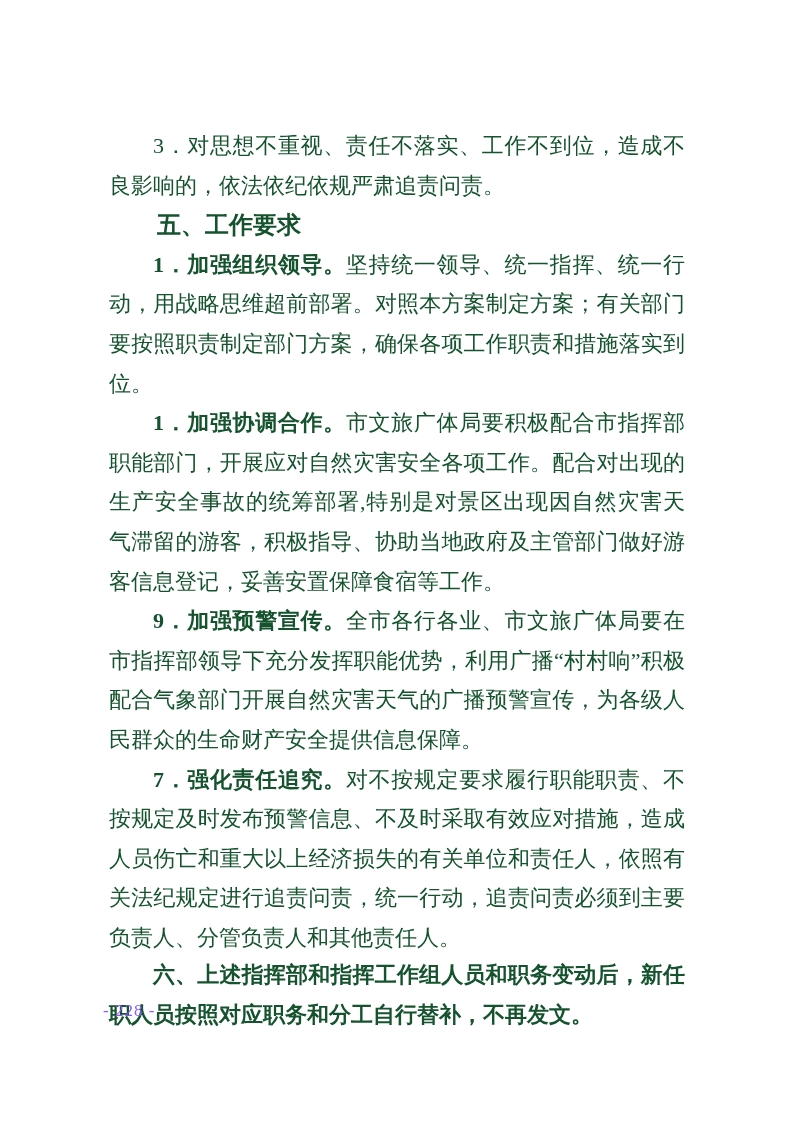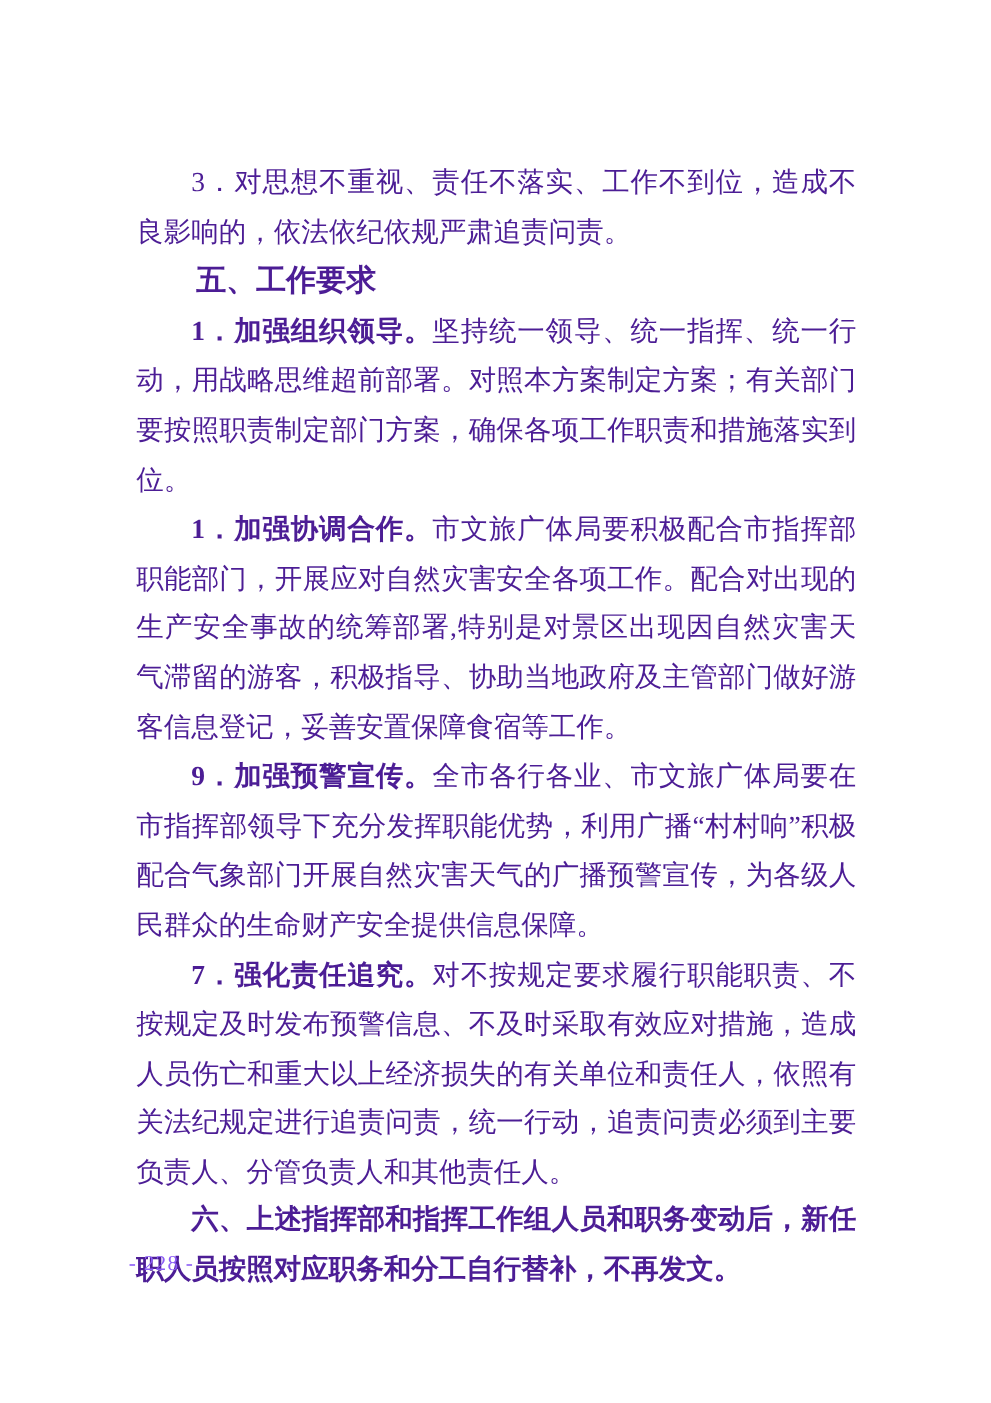--- a/index.html
+++ b/index.html
@@ -11,21 +11,21 @@
   .page {
     position: relative;
     width: 793px; height: 1122px;
     background: #ffffff;
     overflow: hidden;
   }
   .content {
     position: absolute;
     left: 109px; top: 126px;
     width: 576px;
-    color: #4c1d95;
+    color: #14532d;
     font-size: 22px;
     line-height: 39.6px;
     text-align: justify;
     text-align-last: left;
   }
   .para {
     text-indent: 2em;
     font-weight: normal;
   }
   .para .lead {

